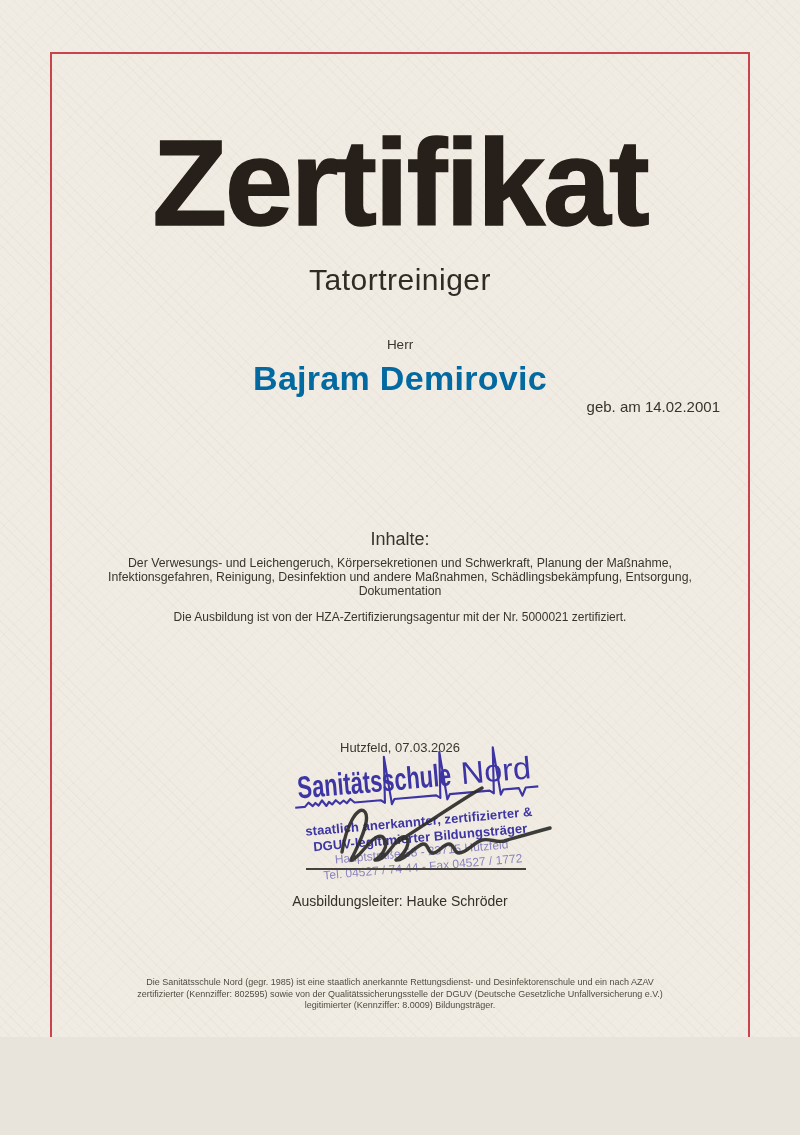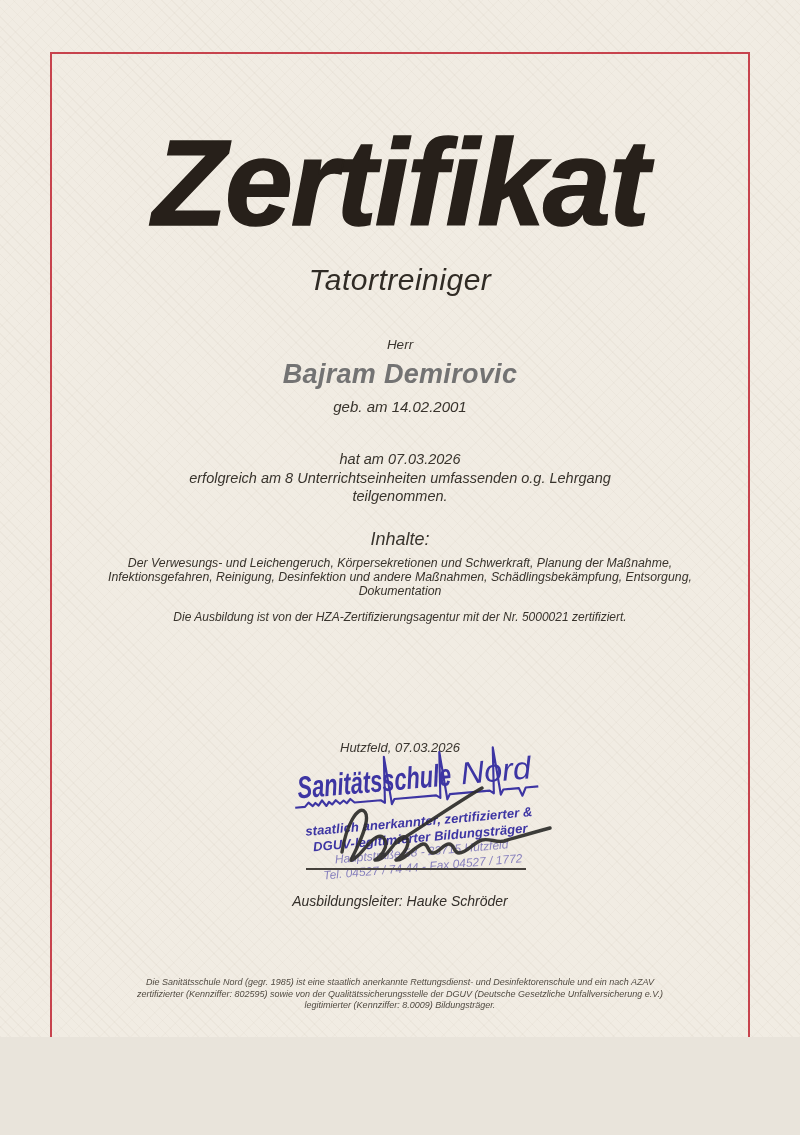--- a/index.html
+++ b/index.html
@@ -1,21 +1,20 @@
 <!DOCTYPE html>
 <html><head>
 <meta charset="utf-8">
 <style>
   html,body{margin:0;padding:0;background:#e9e4db;}
   .page{
     position:relative;width:800px;height:1037px;overflow:hidden;
     background:#f1ece3;
     font-family:"Liberation Sans","DejaVu Sans",sans-serif;
     color:#38332c;
-    font-style:italic;
   }
   .page::before{
     content:"";position:absolute;inset:0;pointer-events:none;
     background:
       repeating-linear-gradient(45deg, rgba(150,130,100,0.055) 0px, rgba(150,130,100,0.055) 1px, transparent 1px, transparent 7px),
       repeating-linear-gradient(135deg, rgba(150,130,100,0.03) 0px, rgba(150,130,100,0.03) 1px, transparent 1px, transparent 11px);
   }
   .frame{
     position:absolute;left:50px;top:52px;width:700px;height:1034px;
     box-sizing:border-box;border:2px solid #c7434d;border-bottom:none;
@@ -25,22 +24,22 @@
   .bseg-right{left:541px;width:209px;}
 
   .cx{position:absolute;left:80px;width:640px;text-align:center;}
 
   .title{
     top:122px;font-size:122px;line-height:1;font-weight:bold;
     letter-spacing:-2px;color:#27201a;-webkit-text-stroke:1.5px #27201a;
   }
   .subtitle{top:263px;font-size:30px;color:#302b25;letter-spacing:0.5px;}
   .salutation{top:337px;font-size:13.5px;color:#3a352f;}
-  .holder{top:359px;font-size:27px;font-weight:bold;color:#737373;letter-spacing:0.3px;}
-  .birth{top:398px;font-size:15px;}
+  .holder{top:359px;font-size:34px;font-weight:bold;color:#0369a1;letter-spacing:0.3px;}
+  .birth{top:398px;font-size:15px;text-align:right;}
   .statement{top:450px;font-size:14.5px;line-height:18.5px;}
   .contents-label{top:529px;font-size:18px;}
   .contents{top:556px;left:95px;width:610px;font-size:12.3px;line-height:14px;}
   .hza{top:610px;font-size:12px;}
   .place-date{top:740px;font-size:13px;color:#3a352f;}
 
   .stamp{
     position:absolute;left:296px;top:748px;width:244px;text-align:center;
     transform:rotate(-5deg);transform-origin:50% 50%;color:#3d35a3;z-index:2;
   }
@@ -67,25 +66,20 @@
   <div class="bseg bseg-left"></div>
   <div class="bseg bseg-right"></div>
 
   <div class="cx title">Zertifikat</div>
   <div class="cx subtitle">Tatortreiniger</div>
 
   <div class="cx salutation">Herr</div>
   <div class="cx holder">Bajram Demirovic</div>
   <div class="cx birth">geb. am 14.02.2001</div>
 
-  <div class="cx statement">
-    <div>hat am 07.03.2026</div>
-    <div>erfolgreich am 8 Unterrichtseinheiten umfassenden o.g. Lehrgang</div>
-    <div>teilgenommen.</div>
-  </div>
 
   <div class="cx contents-label">Inhalte:</div>
   <div class="cx contents">
     <div>Der Verwesungs- und Leichengeruch, Körpersekretionen und Schwerkraft, Planung der Maßnahme,</div>
     <div>Infektionsgefahren, Reinigung, Desinfektion und andere Maßnahmen, Schädlingsbekämpfung, Entsorgung,</div>
     <div>Dokumentation</div>
   </div>
 
   <div class="cx hza">Die Ausbildung ist von der HZA-Zertifizierungsagentur mit der Nr. 5000021 zertifiziert.</div>
 

